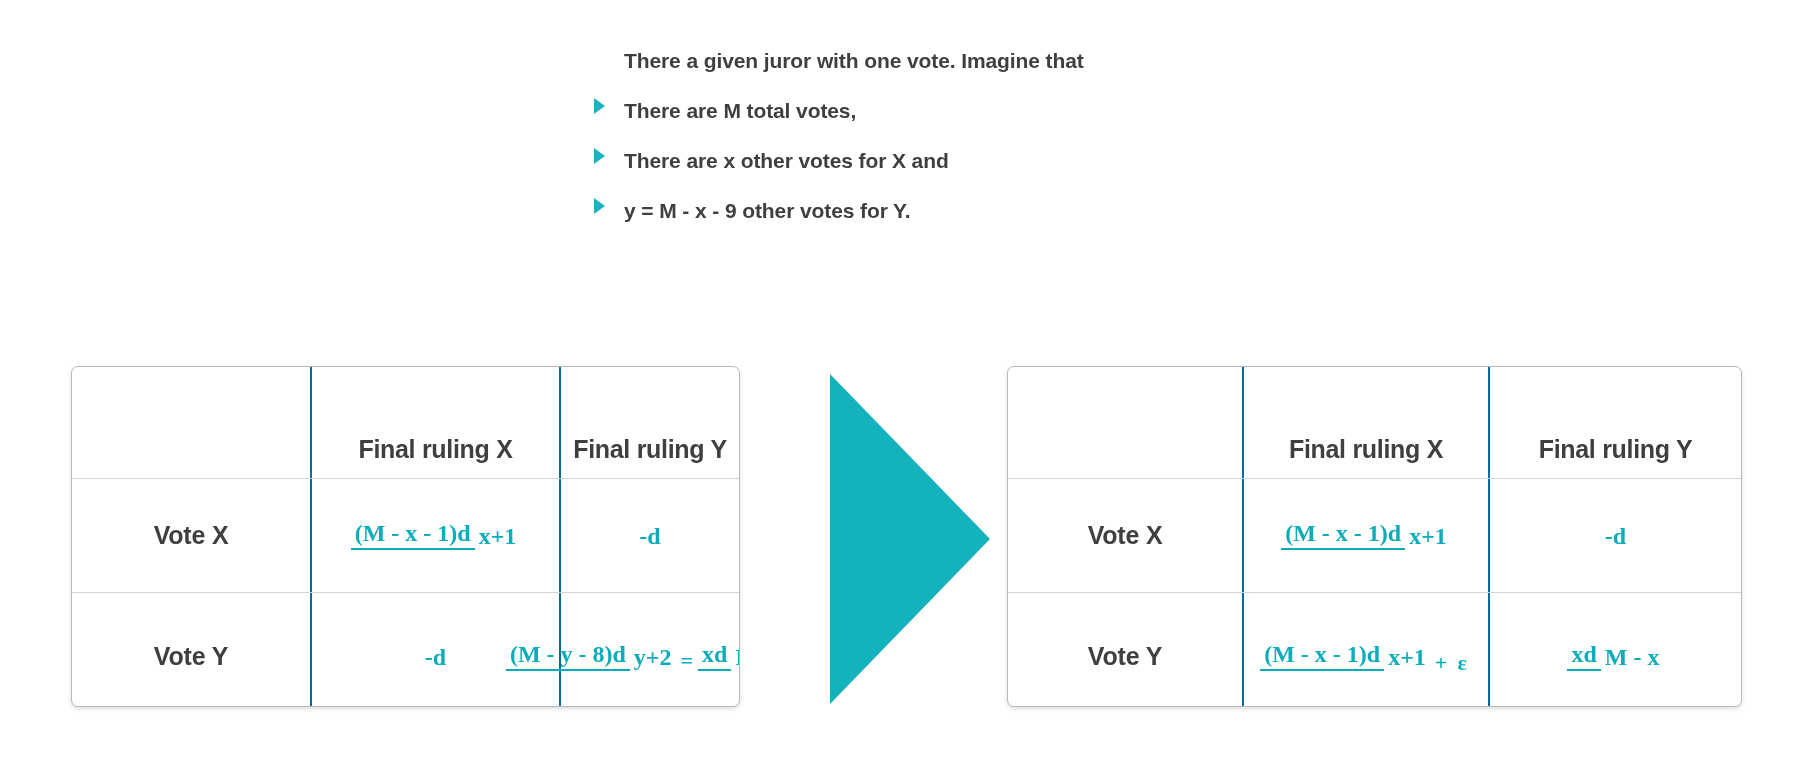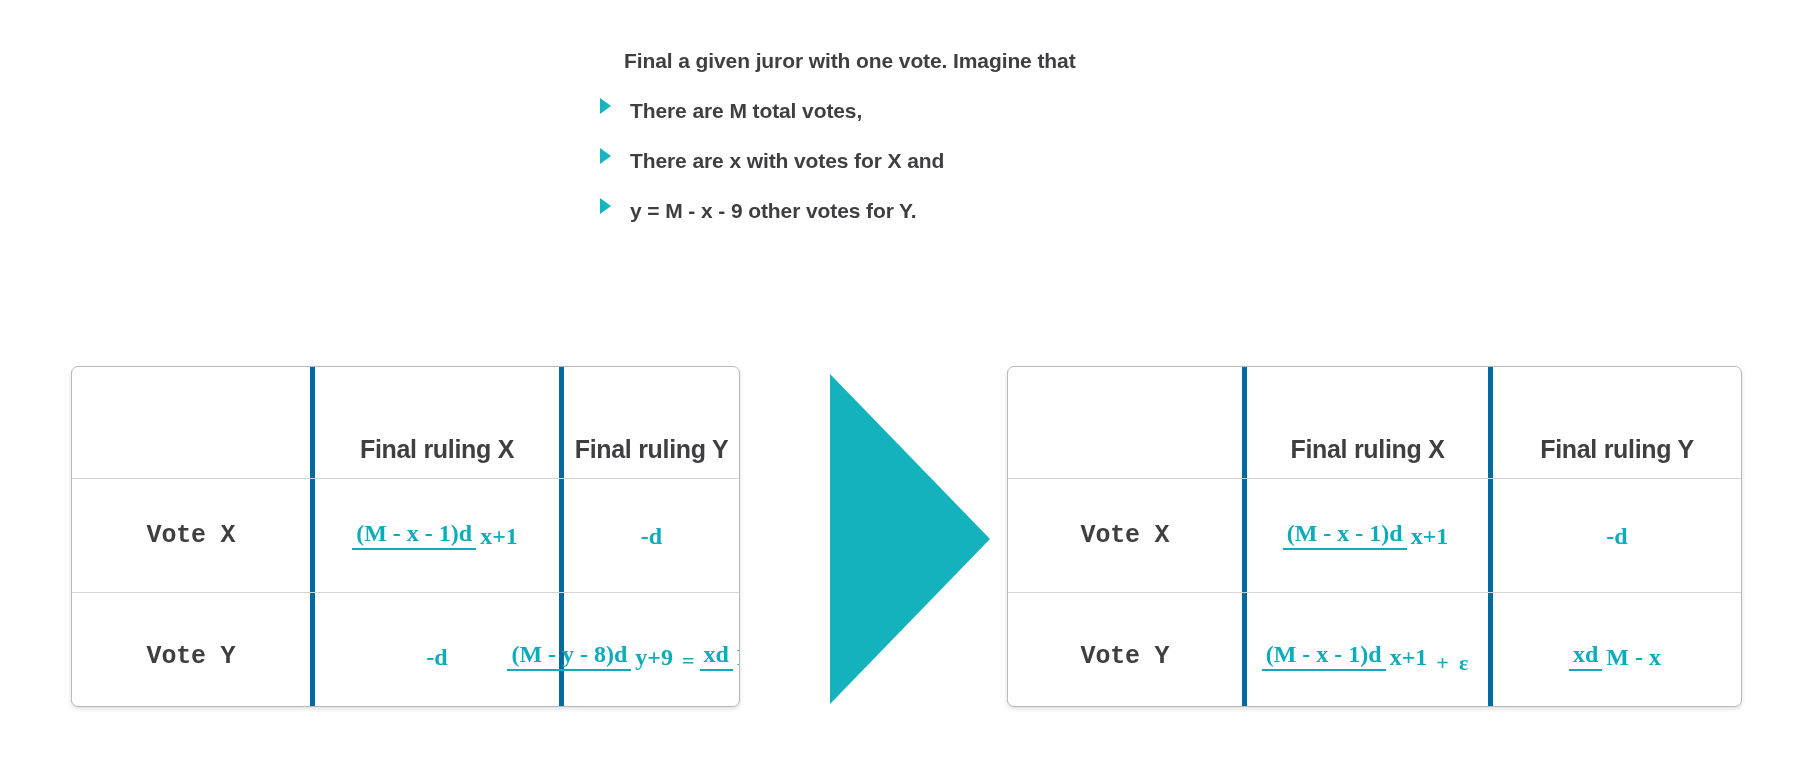--- a/index.html
+++ b/index.html
@@ -30,21 +30,20 @@
     letter-spacing: -0.1px;
     line-height: 26px;
     margin: 0 0 24px 0;
     white-space: nowrap;
   }
   .bullet-row {
     display: flex;
     align-items: flex-start;
     margin-bottom: 24px;
     height: 26px;
-    margin-left: 6px;
   }
   .bullet-marker {
     width: 22px;
     flex: 0 0 22px;
     margin-left: -30px;
     display: flex;
     align-items: center;
   }
   .tri-small {
     width: 0;
@@ -84,21 +83,21 @@
   .mrow.body   { height: 114px; border-top: 1px solid #d4d4d4; }
   .mrow.body.last { height: 128px; }
 
   .mcell {
     box-sizing: border-box;
     display: flex;
     align-items: center;
     justify-content: center;
     position: relative;
   }
-  .mcell + .mcell { border-left: 5px solid #0369a1; }
+  .mcell + .mcell { border-left: 2px solid #0369a1; }
 
   
   .matrix.left  .c0 { width: 238px; }
   .matrix.left  .c1 { width: 249px; }
   .matrix.left  .c2 { width: 180px; }
   
   .matrix.right .c0 { width: 234px; }
   .matrix.right .c1 { width: 246px; }
   .matrix.right .c2 { width: 253px; }
 
@@ -112,21 +111,20 @@
     white-space: nowrap;
   }
   .mcell.headcell { align-items: flex-end; justify-content: center; }
 
   .row-head {
     font-size: 25px;
     font-weight: bold;
     color: #3f3f42;
     letter-spacing: -0.2px;
     white-space: nowrap;
-    font-family: Liberation Mono, monospace;
   }
 
   
   .math {
     color: #0cadba;
     font-family: "Liberation Serif", serif;
     font-weight: bold;
     font-size: 24px;
     display: inline-flex;
     align-items: center;
@@ -169,34 +167,34 @@
     border-top: 165px solid transparent;
     border-bottom: 165px solid transparent;
     border-left: 160px solid #13b2bd;
   }
 </style>
 </head>
 <body>
 
 <div class="intro">
 
-  <p class="intro-lead">Final a given juror with one vote. Imagine that</p>
+  <p class="intro-lead">There a given juror with one vote. Imagine that</p>
 
   <div class="bullet-row">
     <span class="bullet-marker">
       <span class="tri-small"></span>
     </span>
     <span class="bullet-text">There are M total votes,</span>
   </div>
 
   <div class="bullet-row">
     <span class="bullet-marker">
       <span class="tri-small"></span>
     </span>
-    <span class="bullet-text">There are x with votes for X  and</span>
+    <span class="bullet-text">There are x other votes for X  and</span>
   </div>
 
   <div class="bullet-row">
     <span class="bullet-marker">
       <span class="tri-small"></span>
     </span>
     <span class="bullet-text">y = M - x - 9 other votes for Y.</span>
   </div>
 
 </div>
@@ -236,21 +234,21 @@
     <div class="mcell c0">
       <span class="row-head">Vote Y</span>
     </div>
     <div class="mcell c1">
       <span class="math">-d</span>
     </div>
     <div class="mcell c2">
       <span class="math">
         <span class="frac">
           <span class="num">(M - y - 8)d</span>
-          <span class="den">y+9</span>
+          <span class="den">y+2</span>
         </span>
         <span class="op eq">=</span>
         <span class="frac">
           <span class="num">xd</span>
           <span class="den">M - x</span>
         </span>
       </span>
     </div>
   </div>
 

